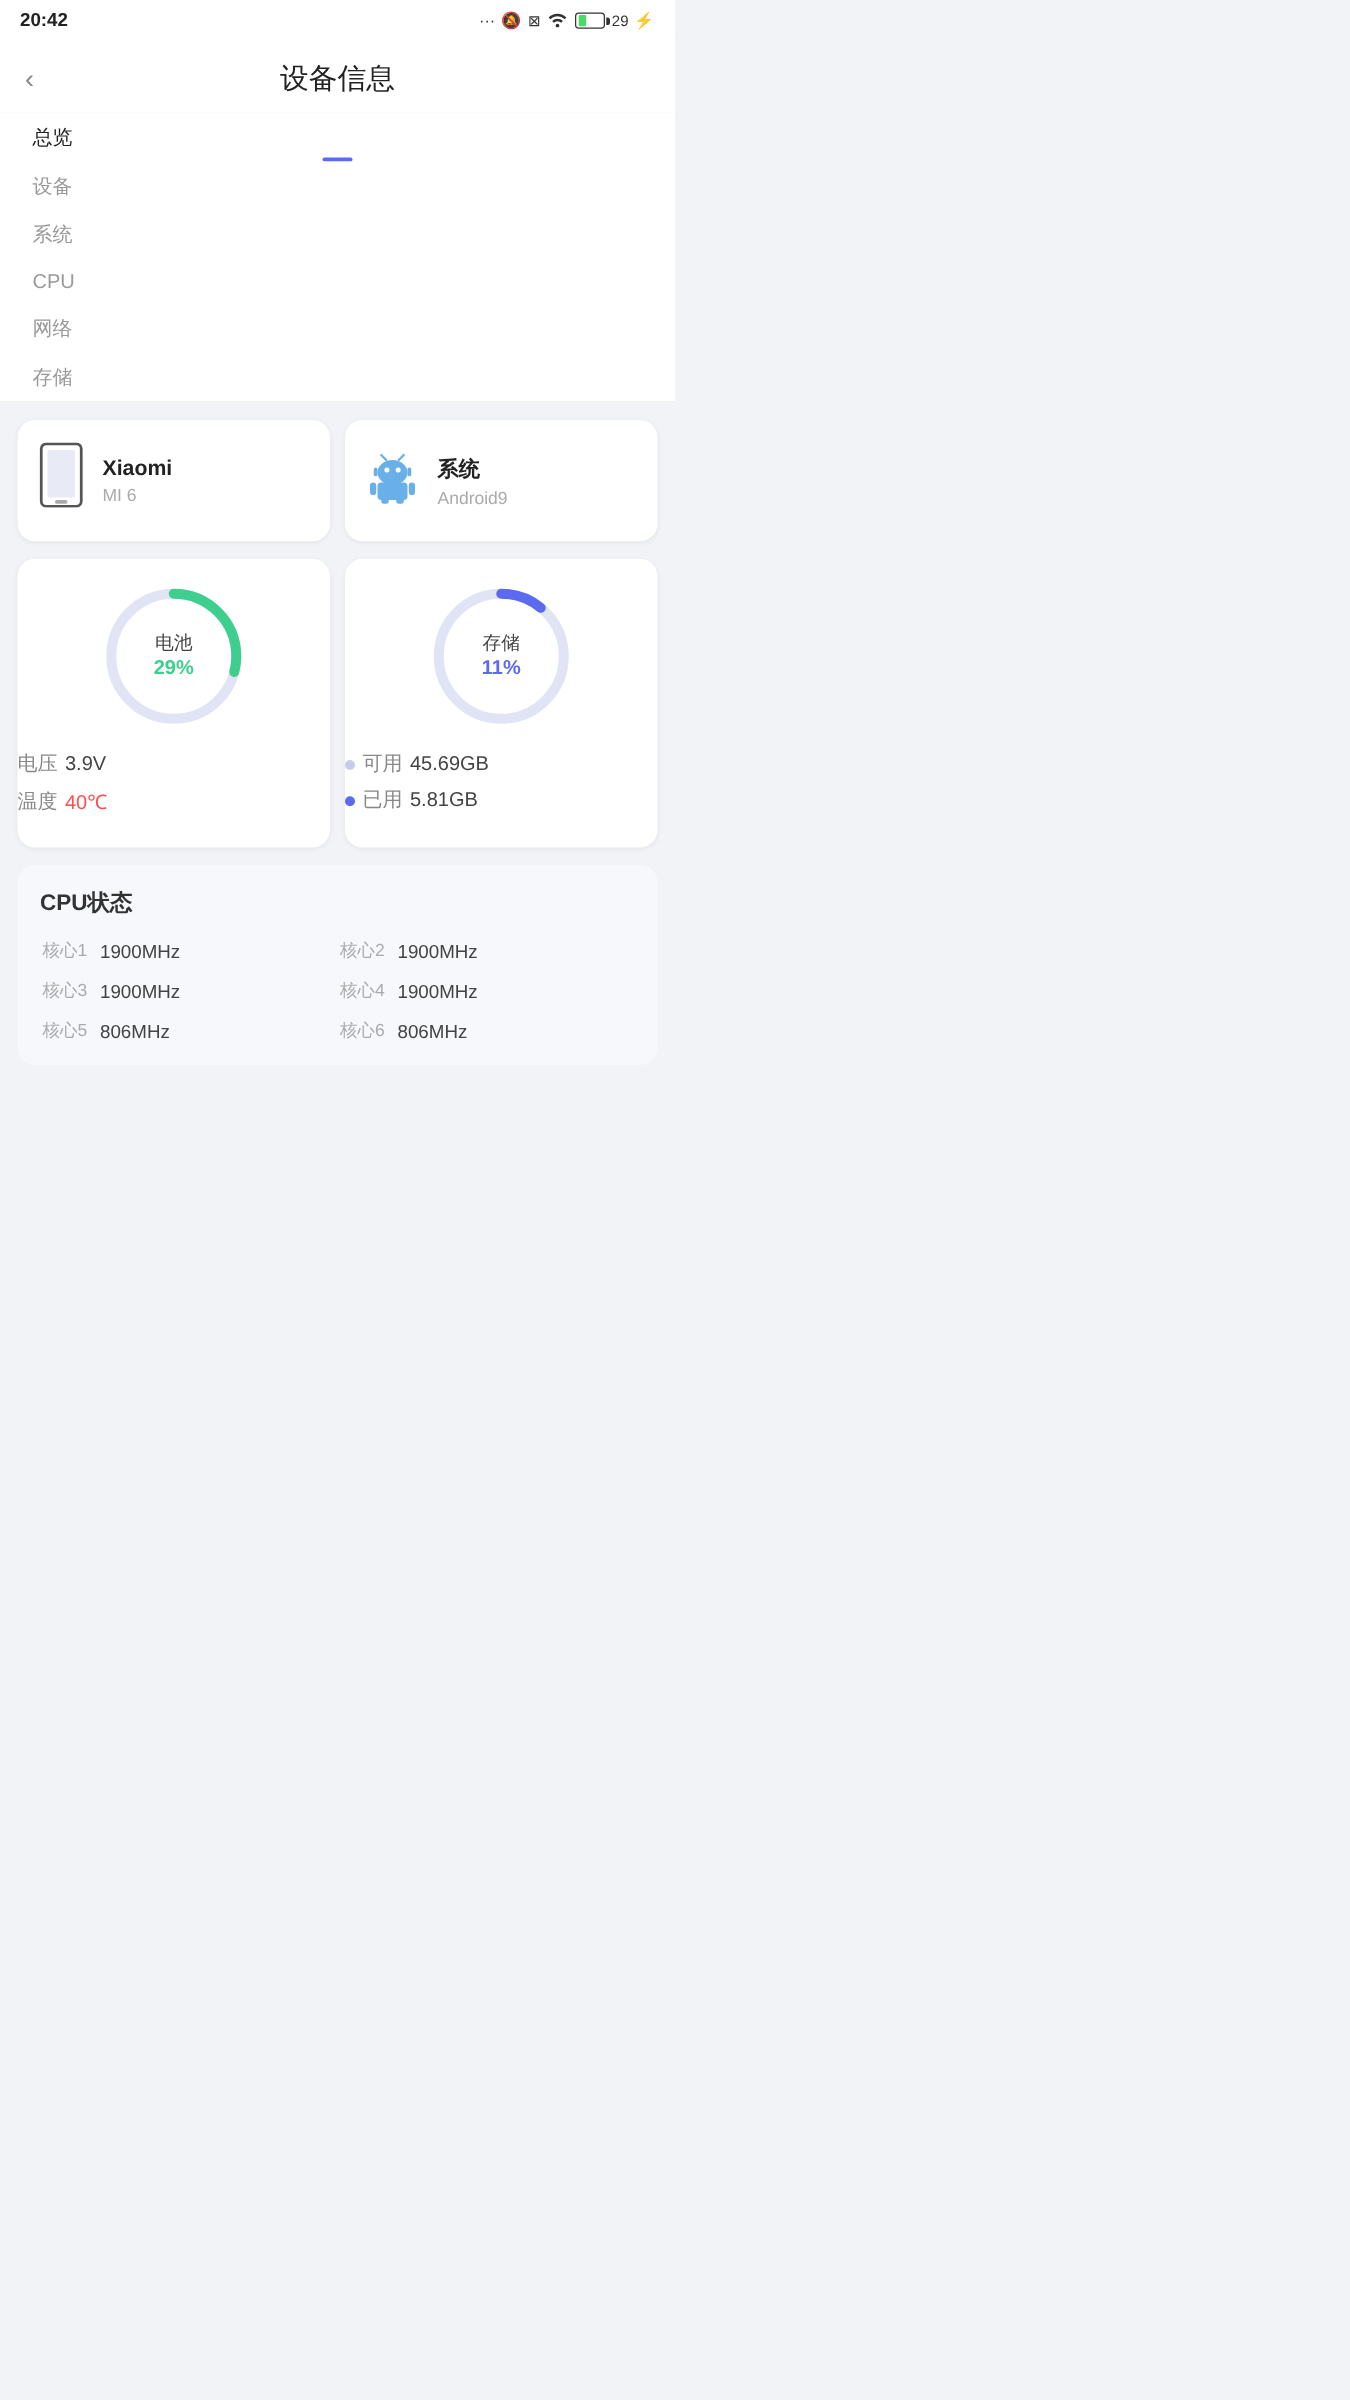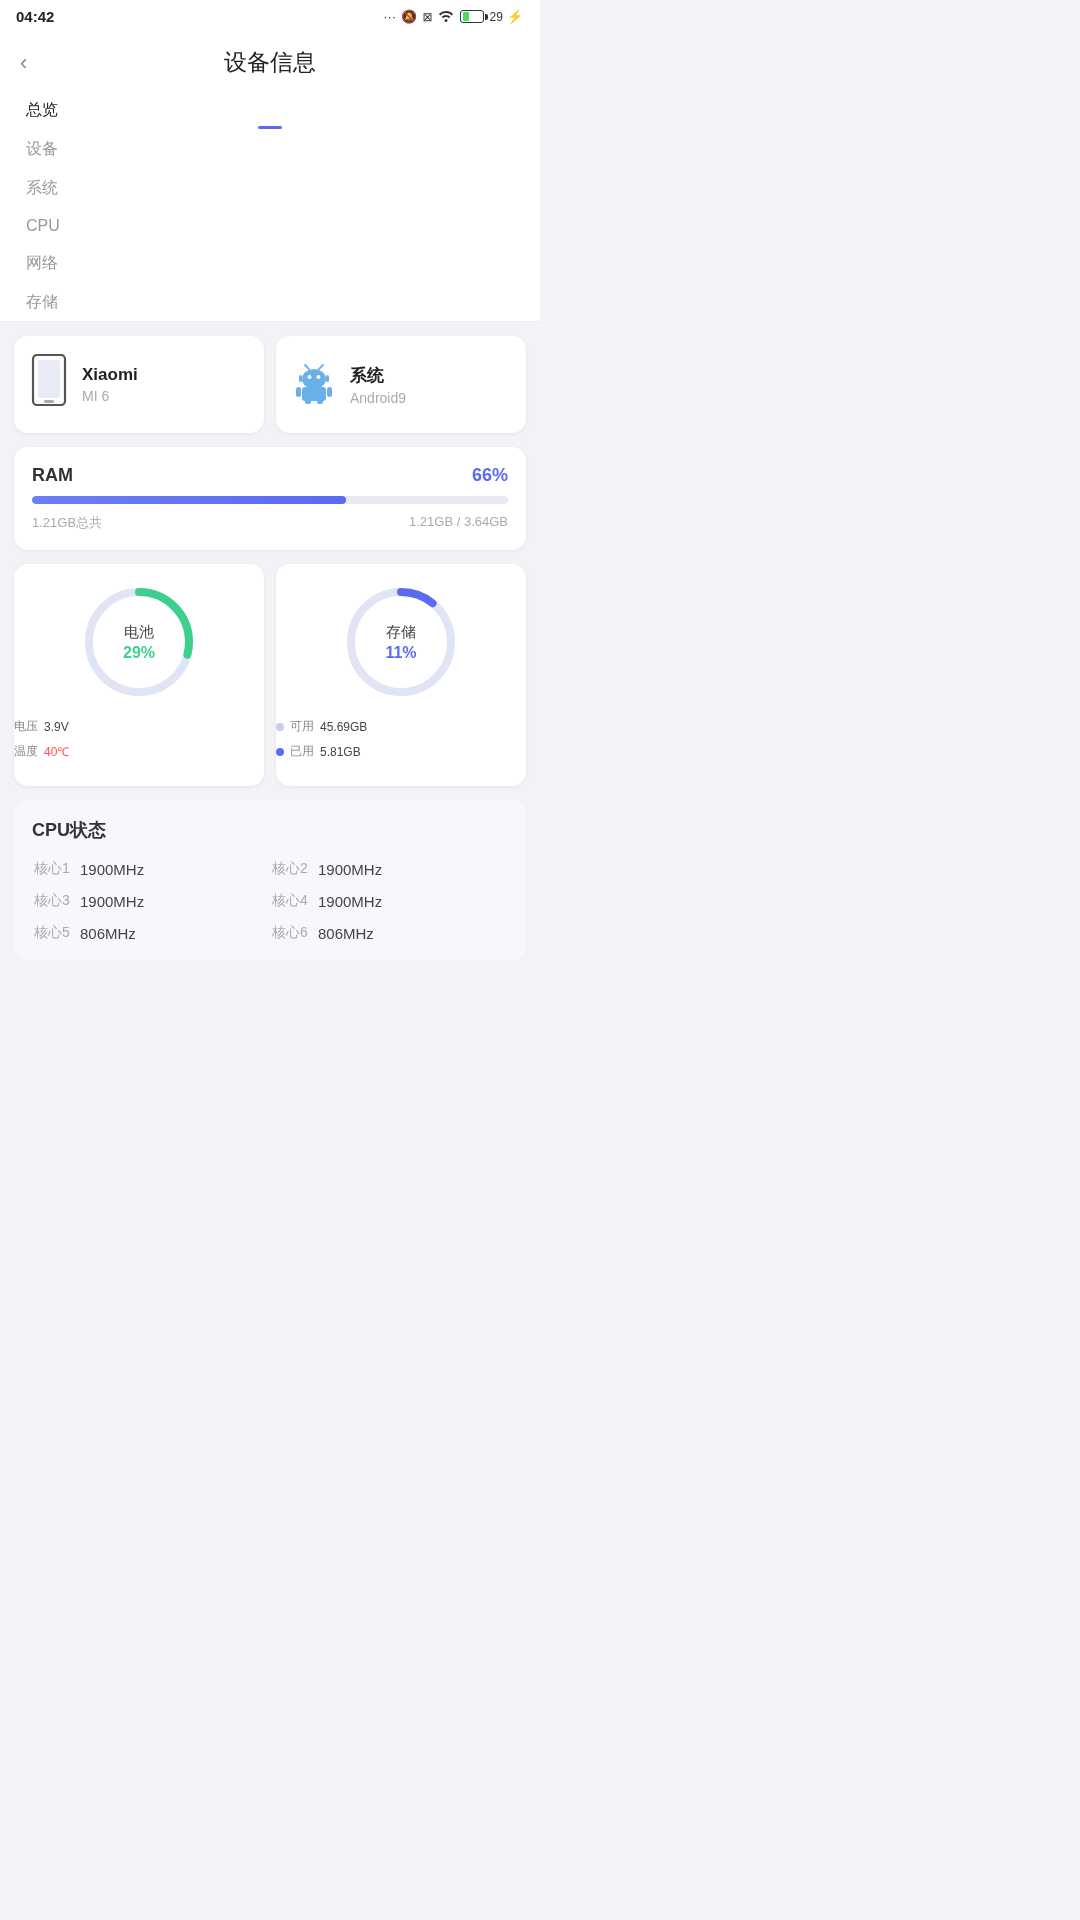--- a/index.html
+++ b/index.html
@@ -252,21 +252,21 @@
     .circle-label-value.blue { color: #5b6af0; }
 
     .bs-info {
       width: 100%;
     }
     .bs-info-row {
       display: flex;
       align-items: center;
       gap: 6px;
       margin-bottom: 8px;
-      font-size: 12px;
+      font-size: 16px;
       color: #888;
     }
     .bs-info-row span.val { color: #444; }
     .bs-info-row span.red { color: #ff4d4f; }
     .dot {
       width: 8px;
       height: 8px;
       border-radius: 50%;
       flex-shrink: 0;
     }
@@ -303,21 +303,21 @@
     }
     .cpu-core-value {
       font-size: 15px;
       color: #444;
     }
   </style>
 </head>
 <body>
 
 <div class="status-bar">
-  <span class="status-time">04:42</span>
+  <span class="status-time">20:42</span>
   <div class="status-icons">
     <span>···</span>
     <span>🔕</span>
     <span style="font-size:12px;">⊠</span>
     <span>
       <svg width="18" height="14" viewBox="0 0 18 14" fill="none">
         <path d="M9 11a1.5 1.5 0 110 3 1.5 1.5 0 010-3zm0-4c1.7 0 3.2.7 4.3 1.8l-1.4 1.4A4 4 0 009 9a4 4 0 00-2.9 1.2L4.7 8.8A6 6 0 019 7zm0-4c2.8 0 5.3 1.1 7.1 3L14.7 7.4A8 8 0 009 5a8 8 0 00-5.7 2.4L1.9 6A10 10 0 019 3z" fill="#333"></path>
       </svg>
     </span>
     <div class="battery-box">
@@ -384,33 +384,20 @@
           <rect x="35" y="26" width="5" height="10" rx="2.5" fill="#6ab0e8"></rect>
         </svg>
       </div>
       <div>
         <div class="device-name">系统</div>
         <div class="device-sub">Android9</div>
       </div>
     </div>
   </div>
 
-  <div class="card">
-    <div class="ram-header">
-      <span class="ram-label">RAM</span>
-      <span class="ram-percent">66%</span>
-    </div>
-    <div class="progress-bar">
-      <div class="progress-fill" style="width:66%"></div>
-    </div>
-    <div class="ram-details">
-      <span>1.21GB总共</span>
-      <span>1.21GB / 3.64GB</span>
-    </div>
-  </div>
 
   <div class="bs-row">
 
     <div class="bs-card">
       <div class="circle-container">
         <svg width="120" height="120" viewBox="0 0 120 120">
 
           <circle cx="60" cy="60" r="50" stroke="#e0e4f5" stroke-width="8" fill="none"></circle>
 
           <circle cx="60" cy="60" r="50" stroke="#3ecf8e" stroke-width="8" fill="none" stroke-dasharray="314.16" stroke-dashoffset="223" stroke-linecap="round"></circle>

